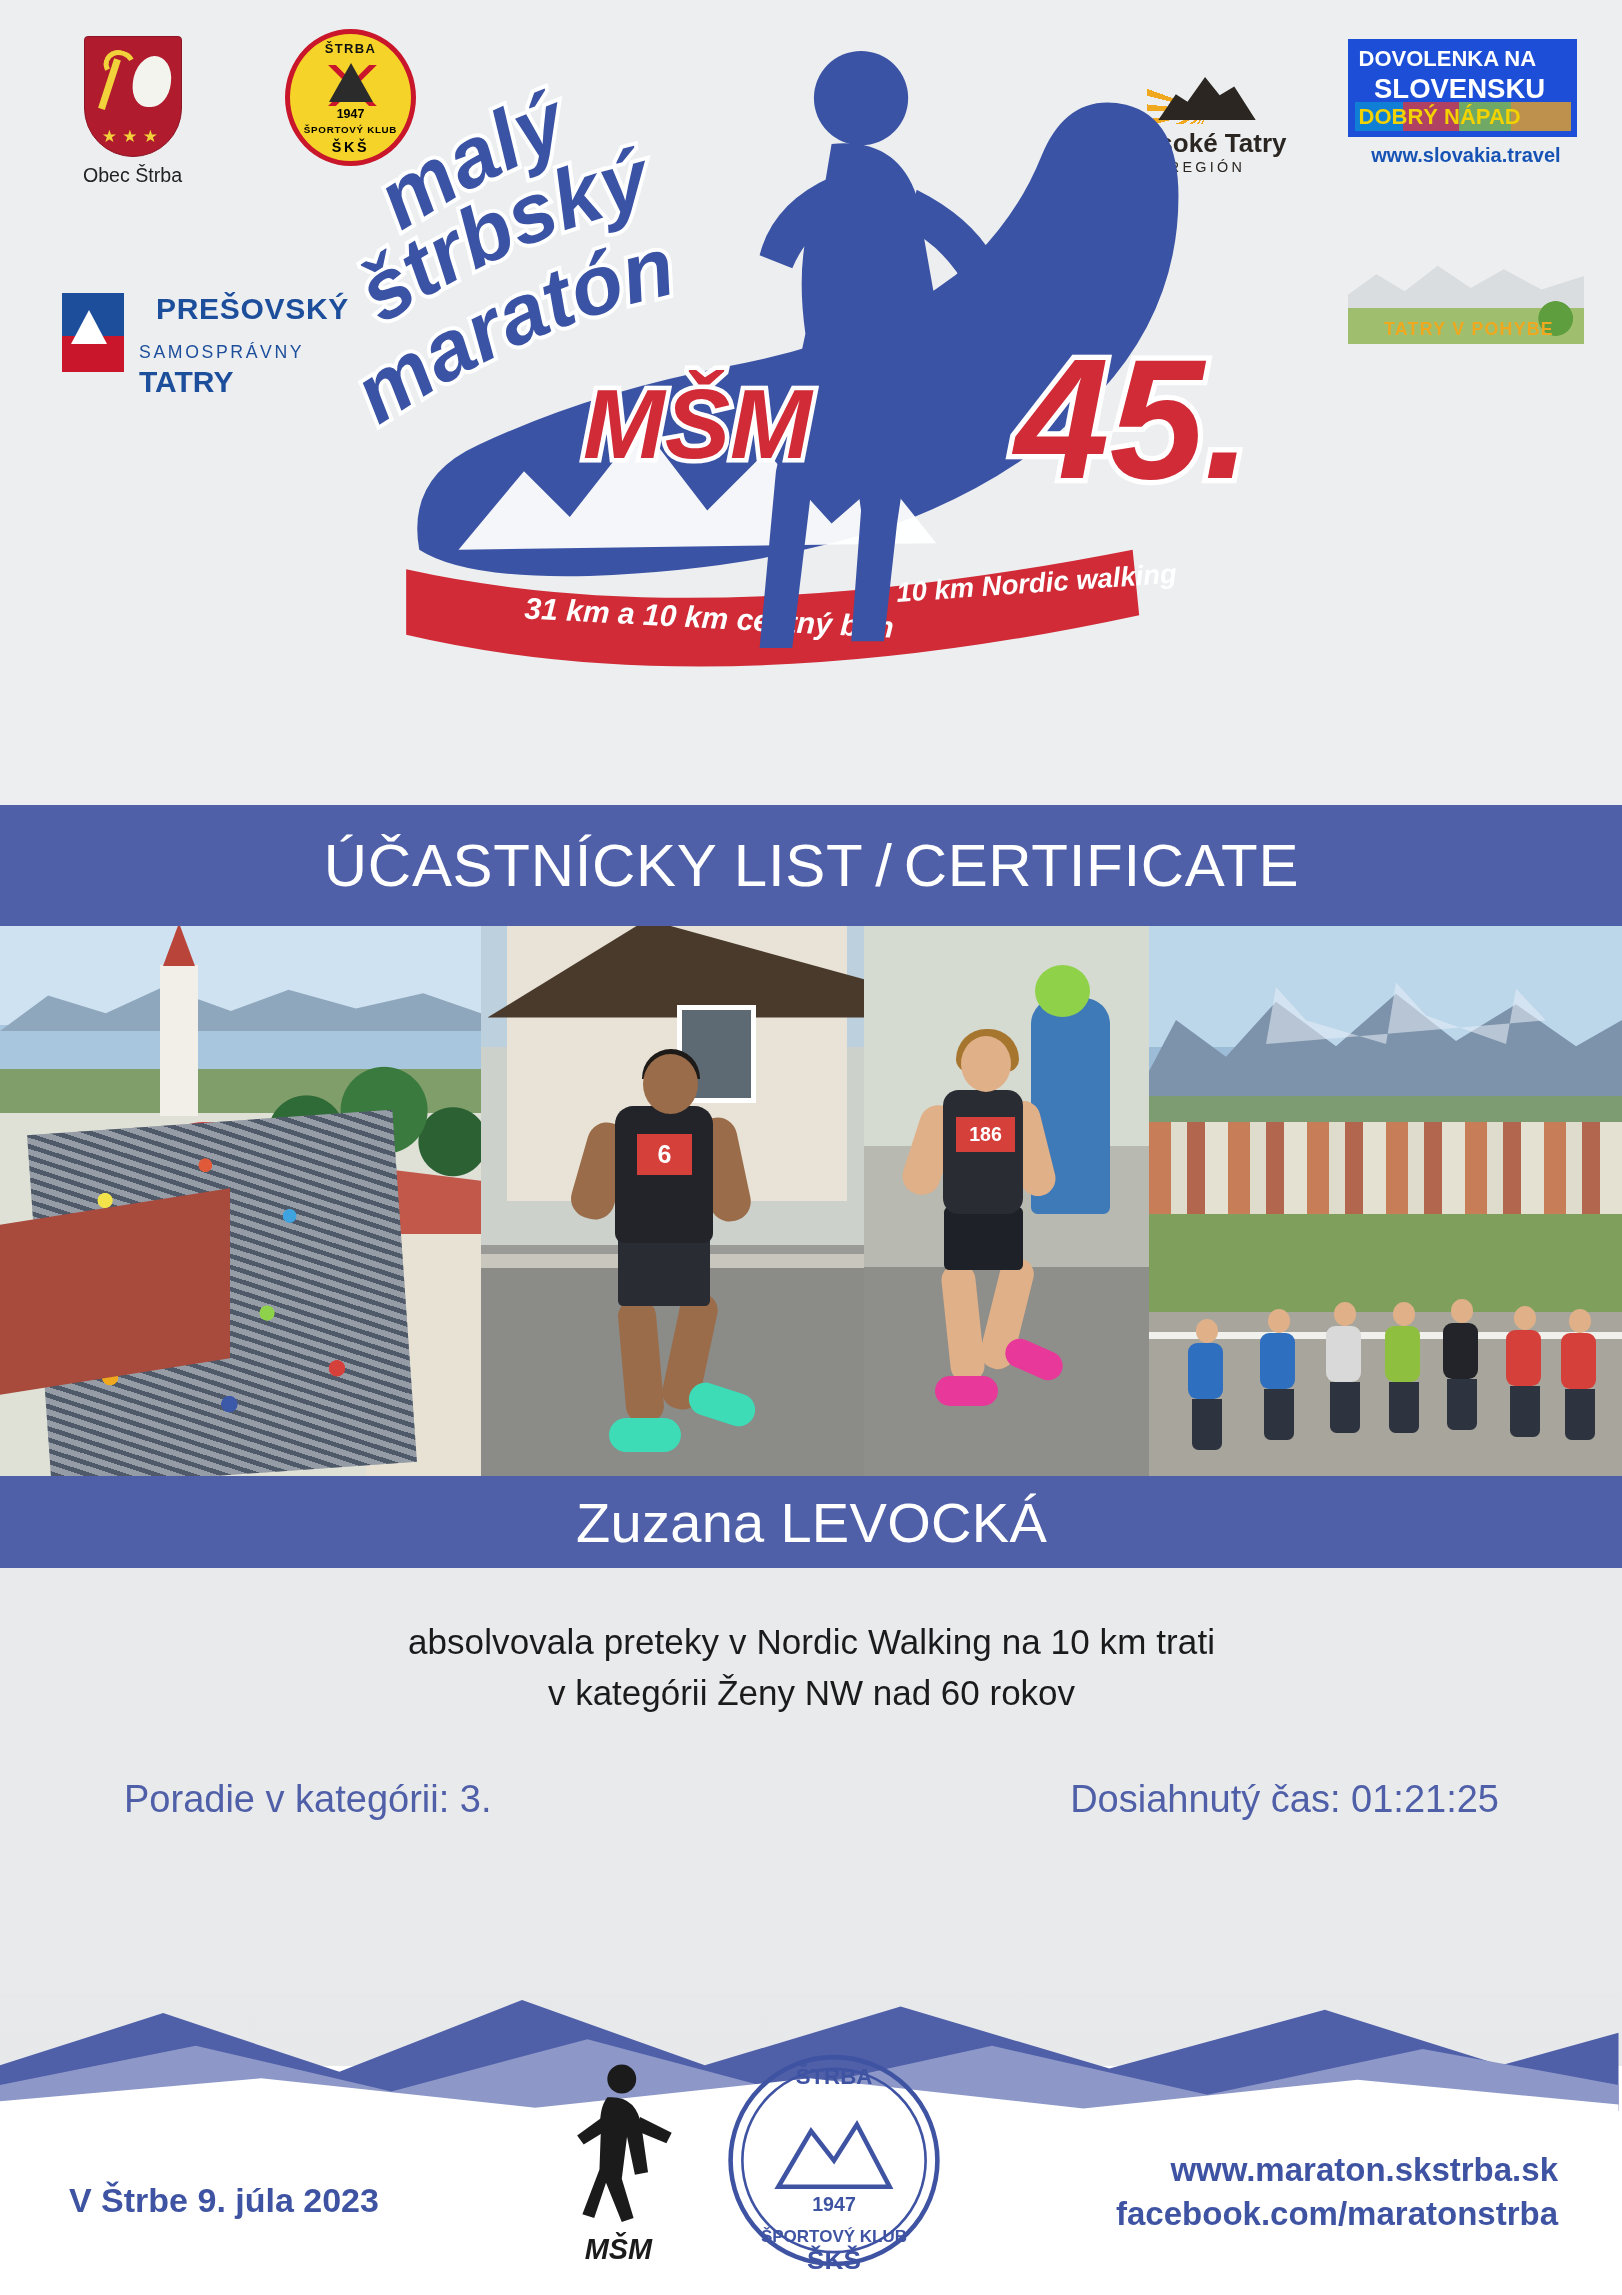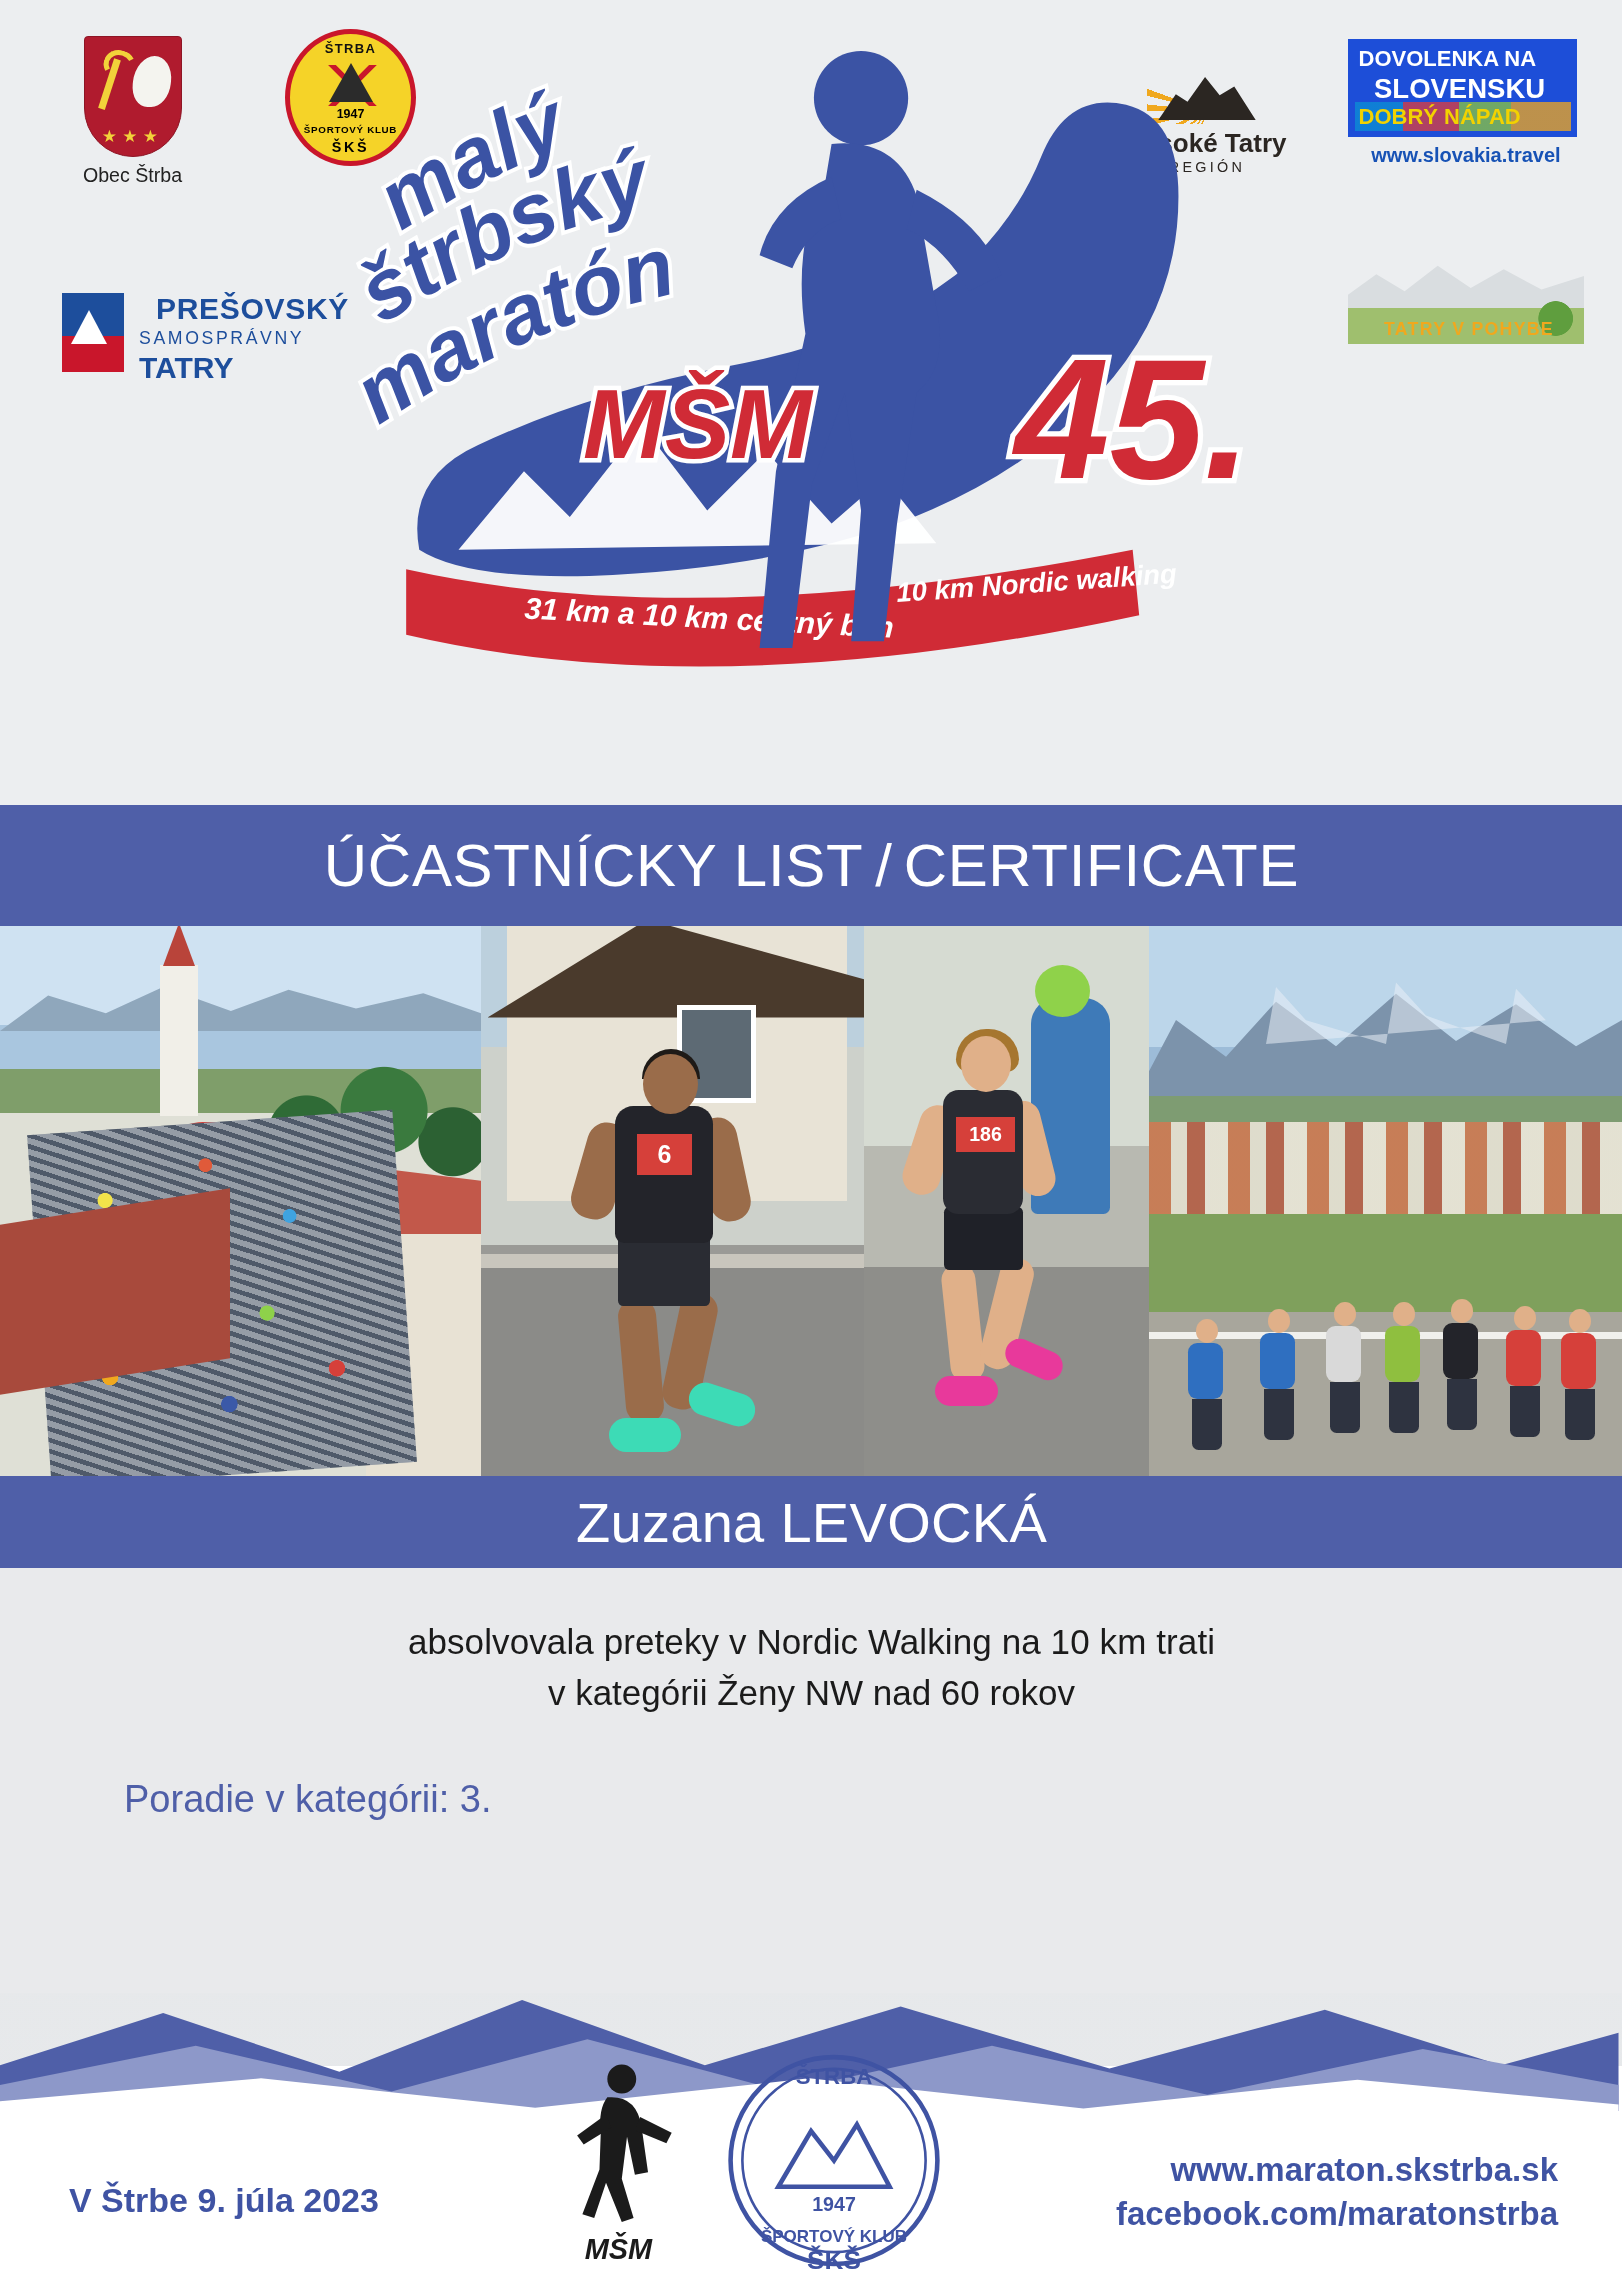--- a/index.html
+++ b/index.html
@@ -90,21 +90,21 @@
     position:absolute; left:0; top: 5.2px; width: 62px; height: 79px;
     background: linear-gradient(180deg,#1d4e9c 0%, #1d4e9c 55%, #c9162b 55%, #c9162b 100%);
   }
   .psk-mark:after{
     content:""; position:absolute; left: 9.2px; top: 17px;
     border-left: 18.3px solid transparent; border-right: 18.3px solid transparent;
     border-bottom: 34px solid #fff;
   }
   .psk-txt { position:absolute; left: 77px; top: 3.9px; }
   .psk-l1 { font-size: 30px; font-weight: bold; color:#1d4e9c; letter-spacing: 0.7px; margin-left: 17px;}
-  .psk-l2 { font-size: 17.7px; color:#1d4e9c; letter-spacing: 2.6px; margin-top: 2px;}
+  .psk-l2 { font-size: 17.7px; color:#1d4e9c; letter-spacing: 2.6px; margin-top: 16px;}
   .psk-l3 { font-size: 30px; font-weight: bold; color:#1d4e9c; margin-top: 2.6px;}
   .logo-vt { position:absolute; left: 1112px; top: 36px; width: 190px; text-align:center;}
   .vt-sun {
     width: 121px; height: 88px; margin: 0 auto; position: relative;
   }
   .vt-sun .rays {
     position:absolute; inset:0;
     background:
       conic-gradient(from 200deg at 50% 85%, #f0a81e 0 6deg, transparent 6deg 14deg,
       #f0a81e 14deg 20deg, transparent 20deg 28deg, #f0a81e 28deg 34deg, transparent 34deg 42deg,
@@ -484,20 +484,24 @@
   </div>
 
   <div class="body-area">
     <div class="line1">absolvovala preteky v Nordic Walking na 10 km trati</div>
     <div class="line2">v kategórii Ženy NW nad 60 rokov</div>
     <div class="stats">
       <div class="stat">
         <span>Poradie v kategórii:</span>
         <span>3.</span>
       </div>
+      <div class="stat">
+        <span>Dosiahnutý čas:</span>
+        <span>01:21:25</span>
+      </div>
     </div>
   </div>
 
   <div class="footer">
     <div class="f-bg"></div>
     <svg class="f-waves" viewBox="0 0 2480 190" preserveAspectRatio="none">
       <path d="M0 190 L0 120 L250 40 L520 130 L800 20 L1080 120 L1380 30 L1700 125 L2030 35 L2300 120 L2480 70 L2480 190 Z" fill="#4f5fa8"></path>
       <path d="M0 190 L0 150 L300 90 L600 160 L900 80 L1200 160 L1520 90 L1850 165 L2180 95 L2480 150 L2480 190 Z" fill="#8d98c9"></path>
       <path d="M0 190 L0 175 L400 140 L820 185 L1240 140 L1660 186 L2080 142 L2480 180 L2480 190 Z" fill="#ffffff"></path>
     </svg>

